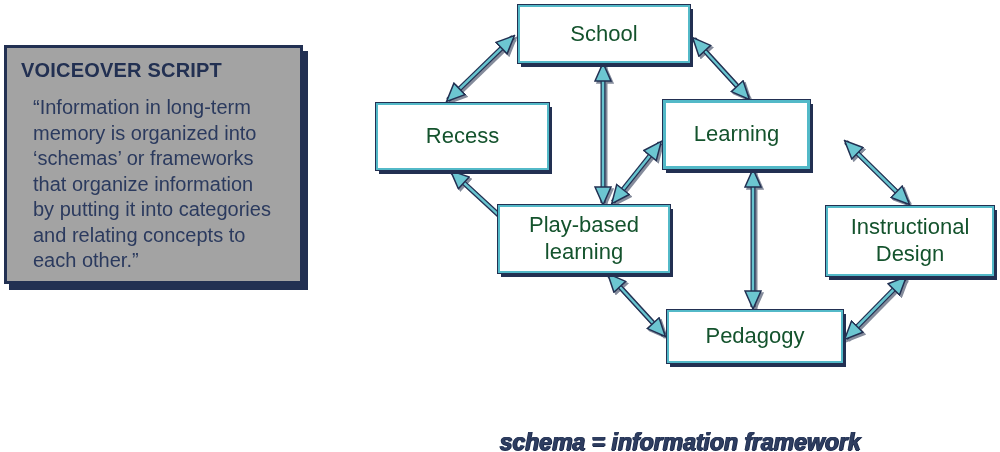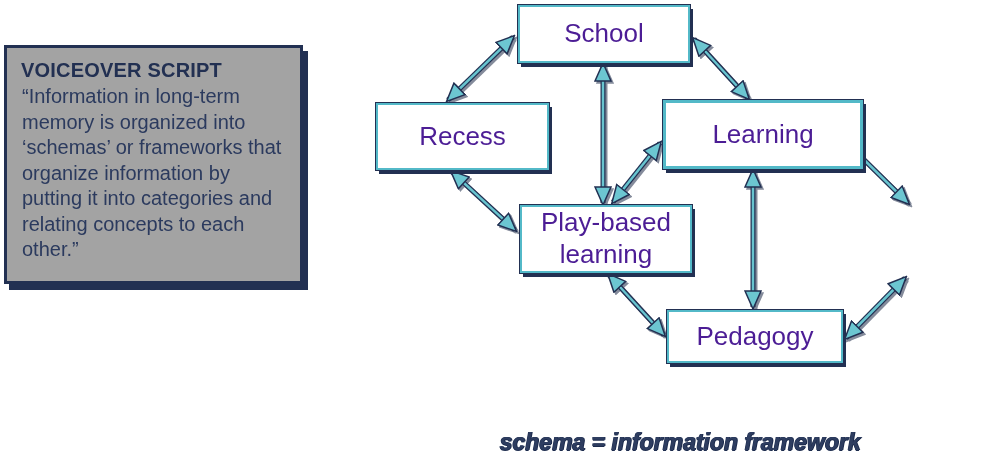--- a/index.html
+++ b/index.html
@@ -17,37 +17,37 @@
     background:#a3a3a3;
     border:3px solid #223052;
     box-shadow:5px 6px 0 0 #223052;
     padding:10px 14px 10px 14px;
   }
   .voiceover h2{
     margin:0;font-size:20px;line-height:25px;
     font-weight:bold;color:#223052;letter-spacing:.2px;
   }
   .voiceover p{
-    margin:1px;font-size:20px;line-height:25.5px;
+    margin:12px;font-size:20px;line-height:25.5px;
     color:#2b3a5e;
   }
   
   .node{
     position:absolute;box-sizing:border-box;
     background:#ffffff;
     border:2px solid #53b9c8;
     box-shadow:0 0 0 1px #223052,3px 4px 0 0 #223052;
     display:flex;align-items:center;justify-content:center;
     text-align:center;
-    font-size:26px;line-height:1.22;color:#4c1d95;
+    font-size:22px;line-height:1.22;color:#14532d;
   }
   .node-school{left:518px;top:5px;width:172px;height:58px;}
   .node-recess{left:376px;top:103px;width:173px;height:67px;}
-  .node-learning{left:663px;top:100px;width:200px;height:69px;border-width:3px;align-items:center;}
-  .node-play-based{left:520px;top:205px;width:172px;height:68px;}
+  .node-learning{left:663px;top:100px;width:147px;height:69px;border-width:3px;align-items:center;}
+  .node-play-based{left:498px;top:205px;width:172px;height:68px;}
   .node-instructional{left:826px;top:206px;width:168px;height:70px;}
   .node-pedagogy{left:667px;top:310px;width:176px;height:53px;}
   
   svg.arrows{position:absolute;left:0;top:0;}
   .arrow{filter:drop-shadow(2px 2px 0 rgba(31,43,72,.55));}
   .arrow .under{stroke:#223052;stroke-width:5;}
   .arrow .over{stroke:#68c4cf;stroke-width:2.5;}
   
   .caption{
     position:absolute;left:480px;top:406px;width:400px;
@@ -118,19 +118,22 @@
   </div>
   <div class="node node-recess">
     <span>Recess</span>
   </div>
   <div class="node node-learning">
     <span>Learning</span>
   </div>
   <div class="node node-play-based">
     <span>Play-based learning</span>
   </div>
+  <div class="node node-instructional">
+    <span>Instructional Design</span>
+  </div>
   <div class="node node-pedagogy">
     <span>Pedagogy</span>
   </div>
 
   <div class="caption">schema = information framework</div>
 
 </div>
 
 </body></html>

